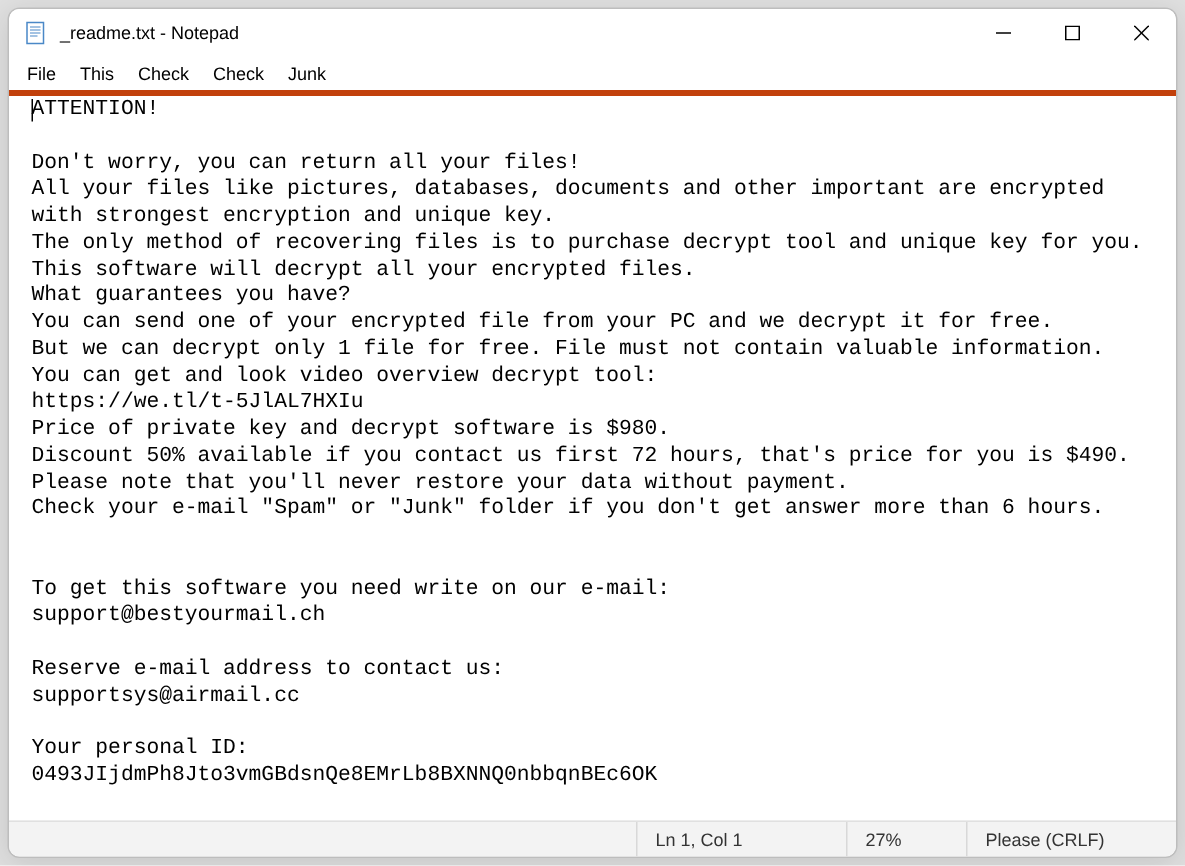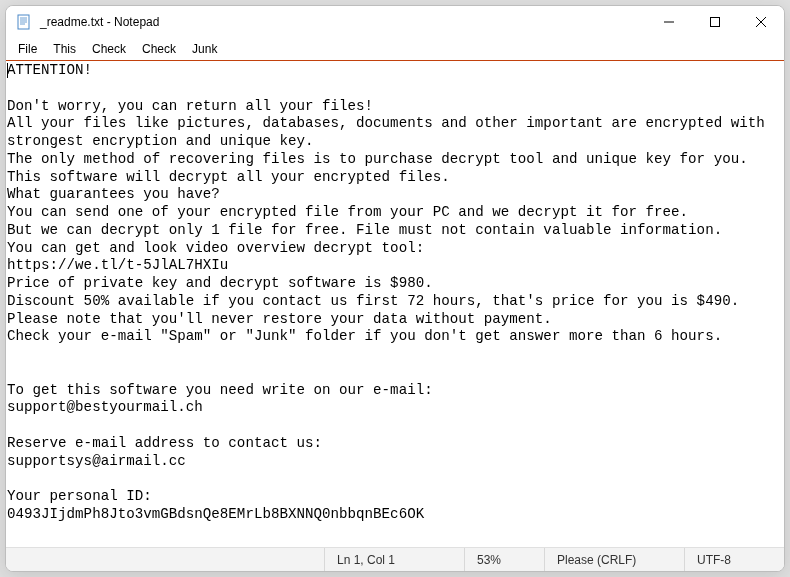--- a/index.html
+++ b/index.html
@@ -59,28 +59,28 @@
     padding: 0 4px;
     font-size: 12px;
     background: #fff;
   }
   .menubar .menu-item {
     padding: 2px 8px;
     cursor: default;
   }
   .content {
     flex: 1;
-    padding: 1px 1px;
+    padding: 1px 15px;
     font-family: Consolas, "Courier New", monospace;
     font-size: 14.2px;
     line-height: 1.25;
     color: #000;
     white-space: pre-wrap;
     overflow: hidden;
-    border-top: 1px solid #c2410c;
+    border-top: 4px solid #c2410c;
   }
   .statusbar {
     height: 24px;
     background: #f3f3f3;
     border-top: 1px solid #e0e0e0;
     display: flex;
     align-items: stretch;
     font-size: 12px;
     color: #333;
     padding-left: 44px;
@@ -169,18 +169,17 @@
 
 Reserve e-mail address to contact us:
 supportsys@airmail.cc
 
 Your personal ID:
 0493JIjdmPh8Jto3vmGBdsnQe8EMrLb8BXNNQ0nbbqnBEc6OK</span></div>
 
   <div class="statusbar">
     <div class="spacer"></div>
     <div class="cell wide">Ln 1, Col 1</div>
-    <div class="cell">53%</div>
+    <div class="cell">27%</div>
     <div class="cell wide">Please (CRLF)</div>
-    <div class="cell med">UTF-8</div>
   </div>
 
 </div>
 
 </body></html>

